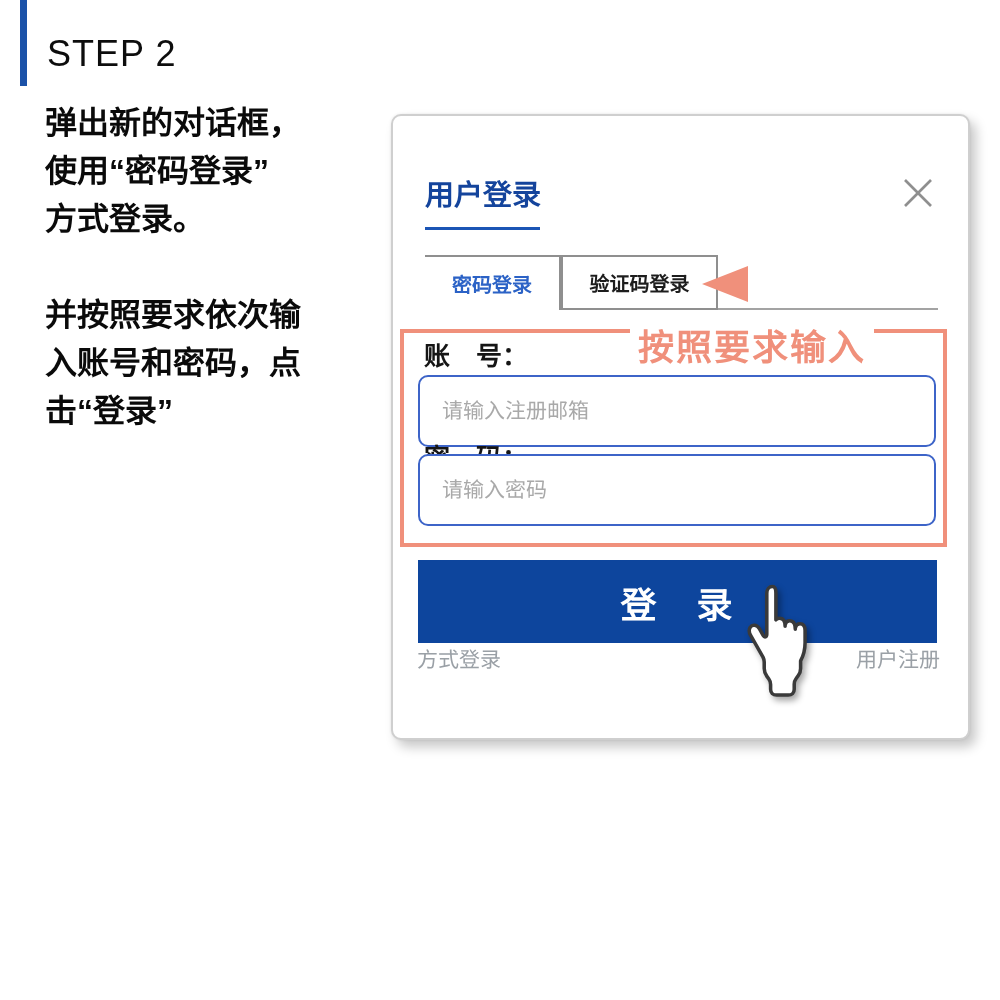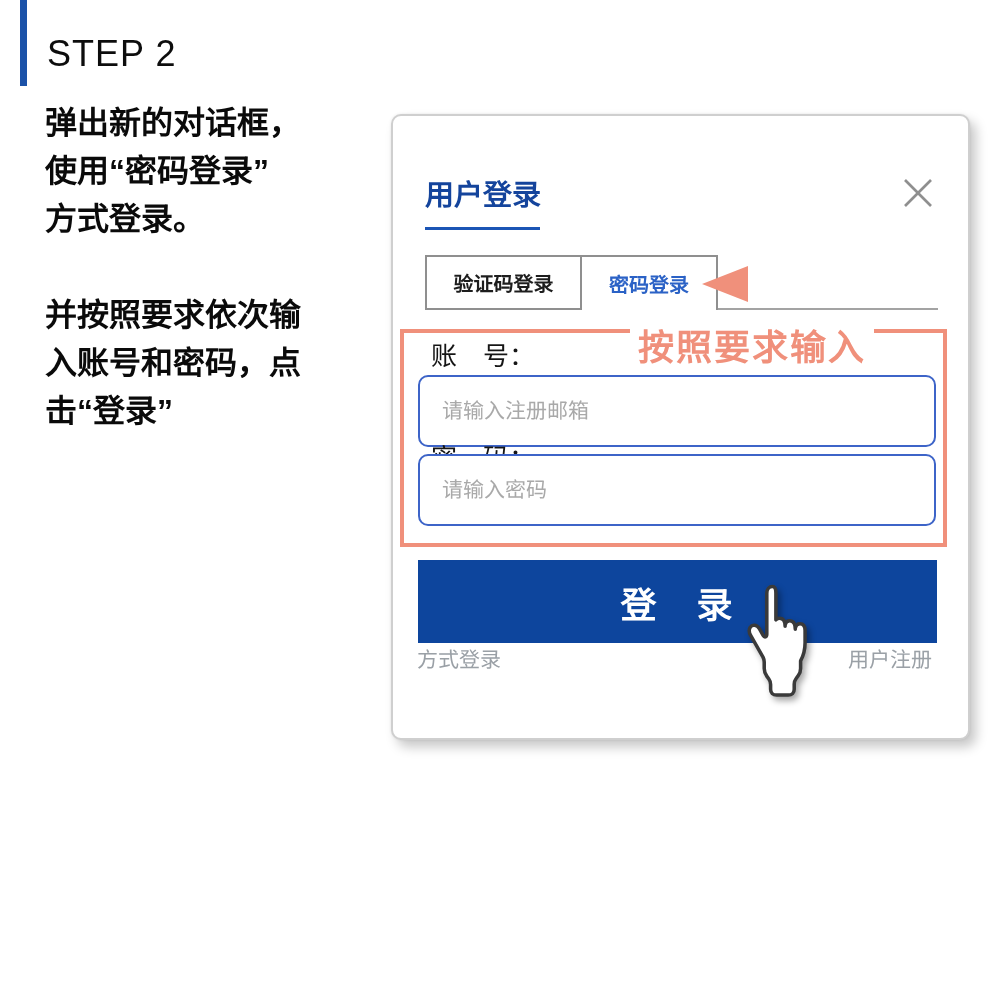--- a/index.html
+++ b/index.html
@@ -27,37 +27,37 @@
   .tab-inactive { width:157px; border:2px solid #8f8f8f; color:#1d1d1d; font-weight:700; }
   .tab-active { width:136px; border-top:2px solid #8f8f8f; border-right:2px solid #8f8f8f; color:#2B62C6; font-weight:700; }
   .tabs-baseline { position:absolute; left:325px; top:192px; width:220px; height:2px; background:#a3a3a3; }
   .tab-arrow { position:absolute; left:309px; top:150px; width:0; height:0;
                border-right:46px solid #F0907B; border-top:18px solid transparent; border-bottom:18px solid transparent; }
 
   .annotation-box { position:absolute; left:7px; top:213px; width:547px; height:218px; border:4px solid #F0907B; }
   .annotation-label { position:absolute; left:237px; top:200px; background:#fff; padding:0 8px;
                       font-size:36px; font-weight:700; color:#F0907B; letter-spacing:2px; line-height:40px;margin-top:12px; }
 
-  .field-label { position:absolute; left:38px; font-size:26px; font-weight:400; color:#151515; line-height:26px; }
+  .field-label { position:absolute; left:31px; font-size:26px; font-weight:700; color:#151515; line-height:26px; }
   .label-account { top:227px; }
   .label-password { top:329px; }
   .text-input { position:absolute; left:25px; width:518px; height:72px; border:2px solid #3D64C8; border-radius:10px;
                 font-size:21px; color:#333; padding:0 0 0 22px; outline:none; background:#fff;
                 font-family:"Liberation Sans","DejaVu Sans",sans-serif; }
   .text-input::placeholder { color:#a9a9a9; opacity:1; }
   .input-account { top:259px; }
   .input-password { top:338px; }
 
   .login-btn { position:absolute; left:25px; top:444px; width:519px; height:83px; background:#0D459D; border:none;
                color:#ffffff; font-size:36px; font-weight:700; letter-spacing:2px; cursor:pointer;
                display:flex; align-items:center; justify-content:center;
                font-family:"Liberation Sans","DejaVu Sans",sans-serif; }
   .footer-link { position:absolute; top:531px; font-size:21px; color:#9aa0a6; cursor:pointer; line-height:1.2; }
   .link-forgot { left:24px; }
-  .link-register { right:36px; }
+  .link-register { right:28px; }
 
   .hand-cursor { position:absolute; left:741px; top:583px; width:82px; height:114px; z-index:50; pointer-events:none; }
   .hand-cursor svg { filter:drop-shadow(3px 4px 3px rgba(0,0,0,0.35)); }
 </style>
 </head>
 <body>
 
 <div class="canvas">
 
   <div class="accent-bar"></div>
@@ -77,25 +77,25 @@
     <div class="close-btn">
       <span>
         <svg width="38" height="38" viewBox="0 0 38 38">
           <line x1="6" y1="6" x2="32" y2="32" stroke="#8f8f8f" stroke-width="2.6"></line>
           <line x1="32" y1="6" x2="6" y2="32" stroke="#8f8f8f" stroke-width="2.6"></line>
         </svg>
       </span>
     </div>
 
     <div class="tabs">
+      <div class="tab tab-active">
+        <span>密码登录</span>
+      </div>
       <div class="tab tab-inactive">
         <span>验证码登录</span>
-      </div>
-      <div class="tab tab-active">
-        <span>密码登录</span>
       </div>
     </div>
     <div class="tabs-baseline"></div>
     <div class="tab-arrow"></div>
 
     <div class="annotation-box"></div>
     <div class="annotation-label">按照要求输入</div>
 
     <div class="field-label label-account">账　号：</div>
     <input class="text-input input-account" type="text" placeholder="请输入注册邮箱" style="">

